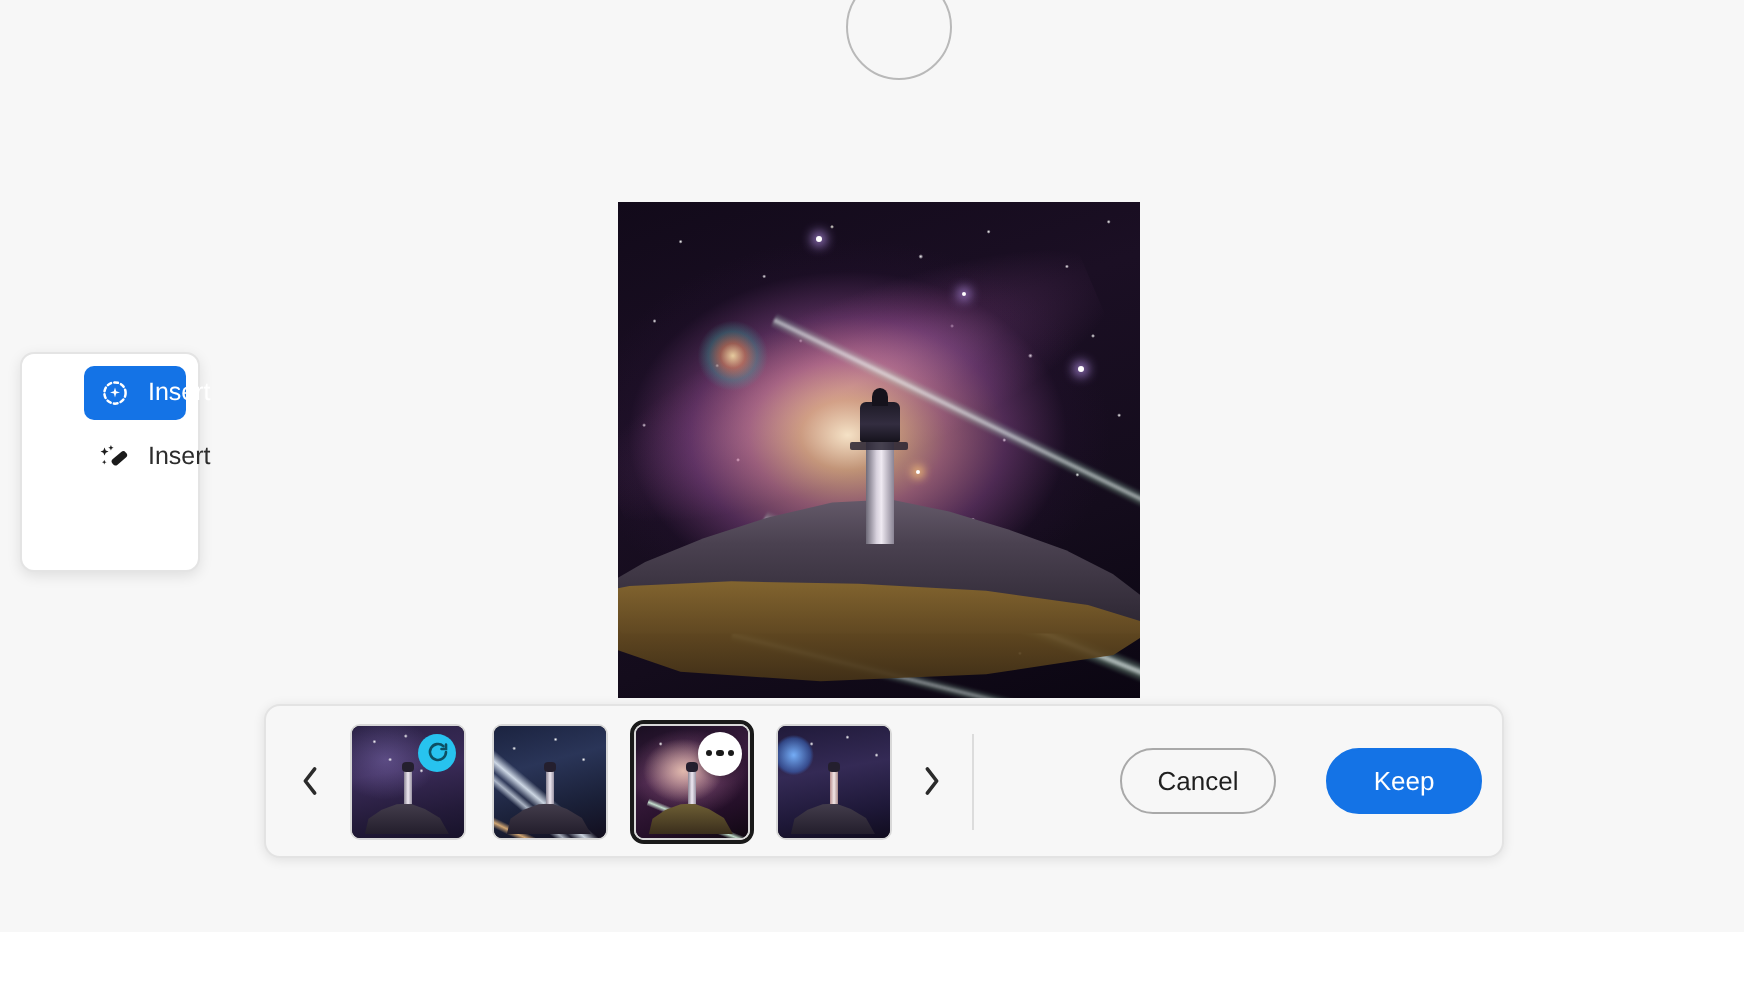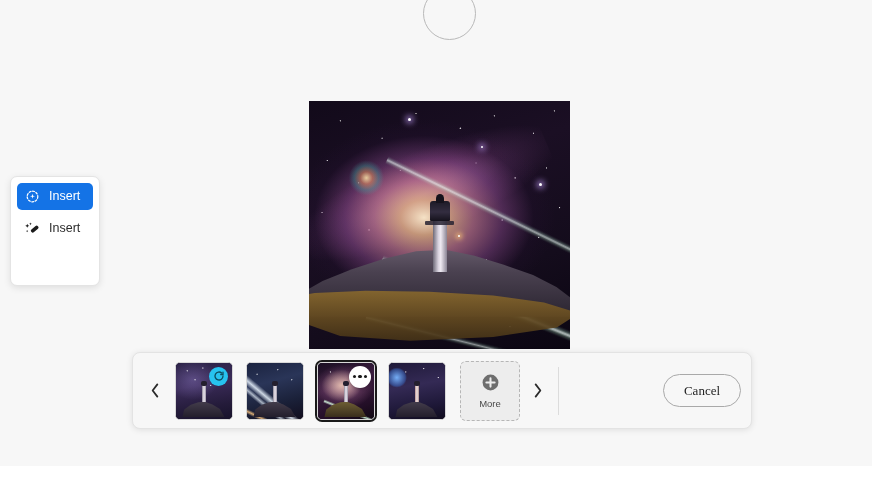--- a/index.html
+++ b/index.html
@@ -60,20 +60,21 @@
     display: flex;
     align-items: center;
     height: 27px;
     border-radius: 5px;
     padding: 0 7px;
     box-sizing: border-box;
     margin-bottom: 5px;
     cursor: pointer;
     color: #2c2c2c;
     font-size: 12.5px;
+    margin-left: 25px;
   }
   .tool-item.active {
     background: #1473e6;
     color: #ffffff;
   }
   .tool-icon {
     width: 17px;
     height: 17px;
     margin-right: 8px;
     flex: 0 0 17px;
@@ -329,21 +330,20 @@
     height: 48px;
     background: #dcdcdc;
     margin: 0 12px 0 8px;
     flex: 0 0 1px;
   }
   .actions {
     display: flex;
     align-items: flex-start;
     gap: 25px;
     margin-left: auto;
-    font-family: Liberation Serif, serif;
   }
   .btn {
     height: 33px;
     border-radius: 17px;
     font-size: 13px;
     display: flex;
     align-items: center;
     justify-content: center;
     cursor: pointer;
     box-sizing: border-box;
@@ -529,36 +529,28 @@
             radial-gradient(1px 1px at 62% 10%, #fff, transparent),
             radial-gradient(1px 1px at 88% 26%, #fff, transparent),
             radial-gradient(14px 14px at 14% 26%, rgba(120,180,255,.95), rgba(60,110,200,.5) 60%, transparent 72%),
             linear-gradient(170deg, #201a3a 0%, #342a55 40%, #1e1838 75%, #100c1e 100%);"></div>
           <div class="t-rock"></div>
           <div class="t-lh" style="background:linear-gradient(to right,#b88f8f,#f2e6e6 50%,#a88a8a);"></div>
           <div class="t-lh-top"></div>
         </div>
       </div>
 
-      <div class="more-tile">
-        <span>
-          <svg width="19" height="19" viewBox="0 0 24 24">
-            <circle cx="12" cy="12" r="10" fill="#6e6e6e"></circle>
-            <path d="M12 6.8 V17.2 M6.8 12 H17.2" stroke="#ededed" stroke-width="2.6" stroke-linecap="round"></path>
-          </svg>
-        </span>
-        <span class="more-label">More</span>
-      </div>
     </div>
 
     <div class="nav-arrow">
       <svg width="10" height="15" viewBox="0 0 10 16" fill="none" stroke="#2b2b2b" stroke-width="1.9" stroke-linecap="round" stroke-linejoin="round">
         <path d="M2.5 1.5 L7.5 8 L2.5 14.5"></path>
       </svg>
     </div>
 
     <div class="divider"></div>
 
     <div class="actions">
       <div class="btn btn-cancel">Cancel</div>
+      <div class="btn btn-keep">Keep</div>
     </div>
   </div>
 </div>
 
 </body></html>

